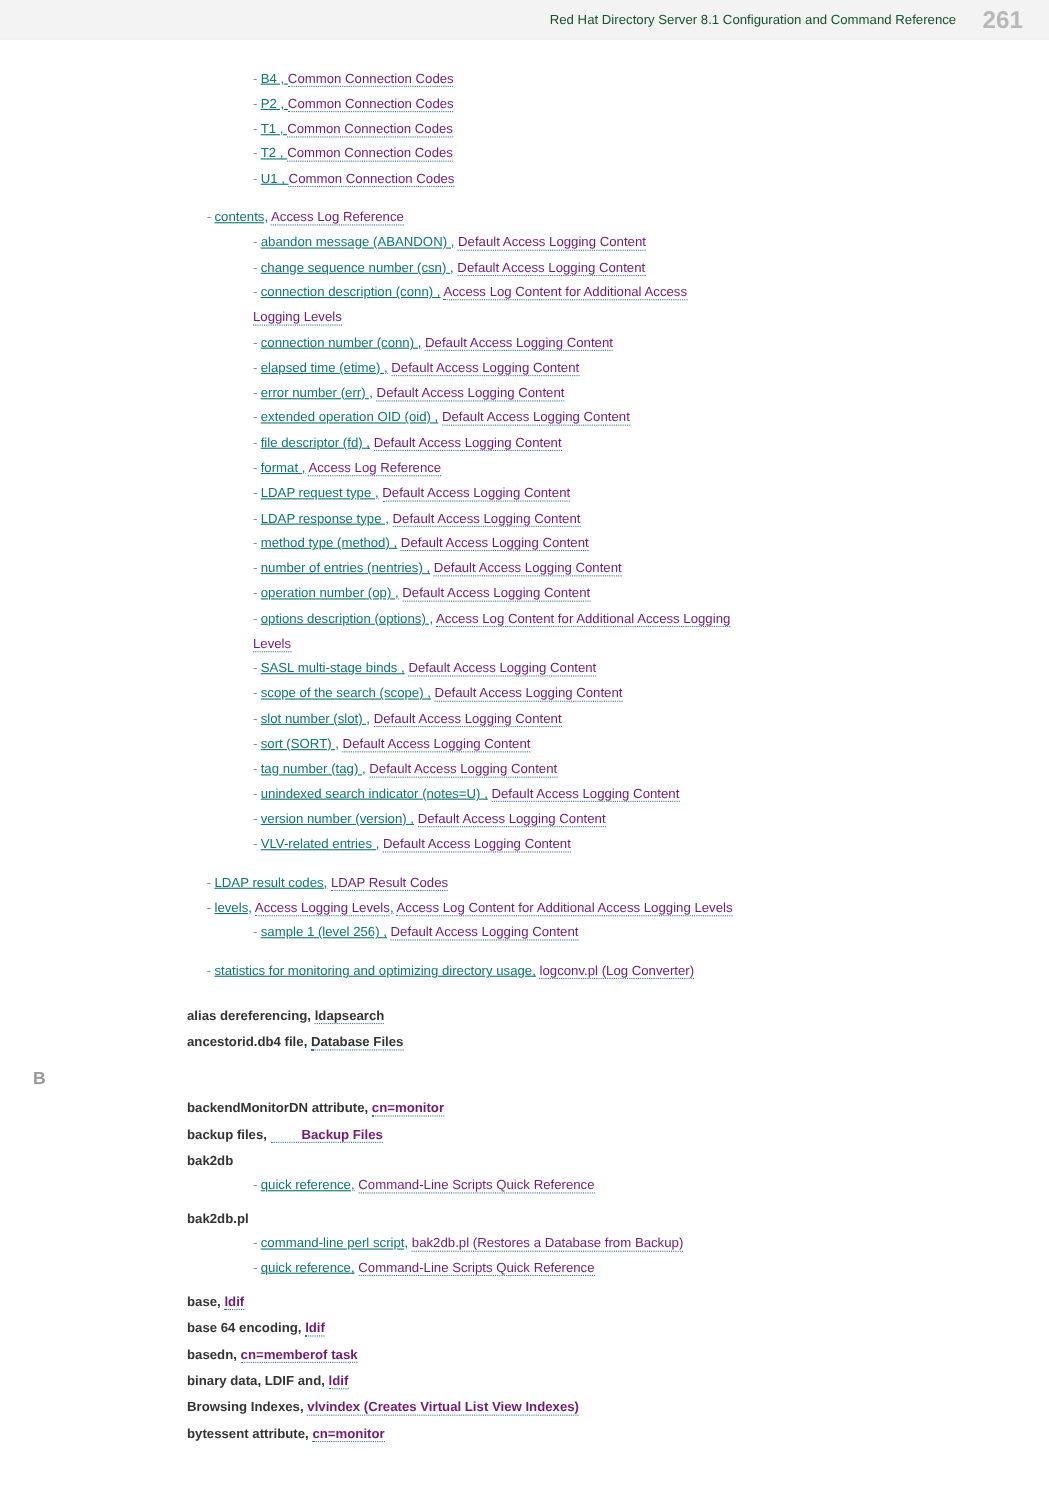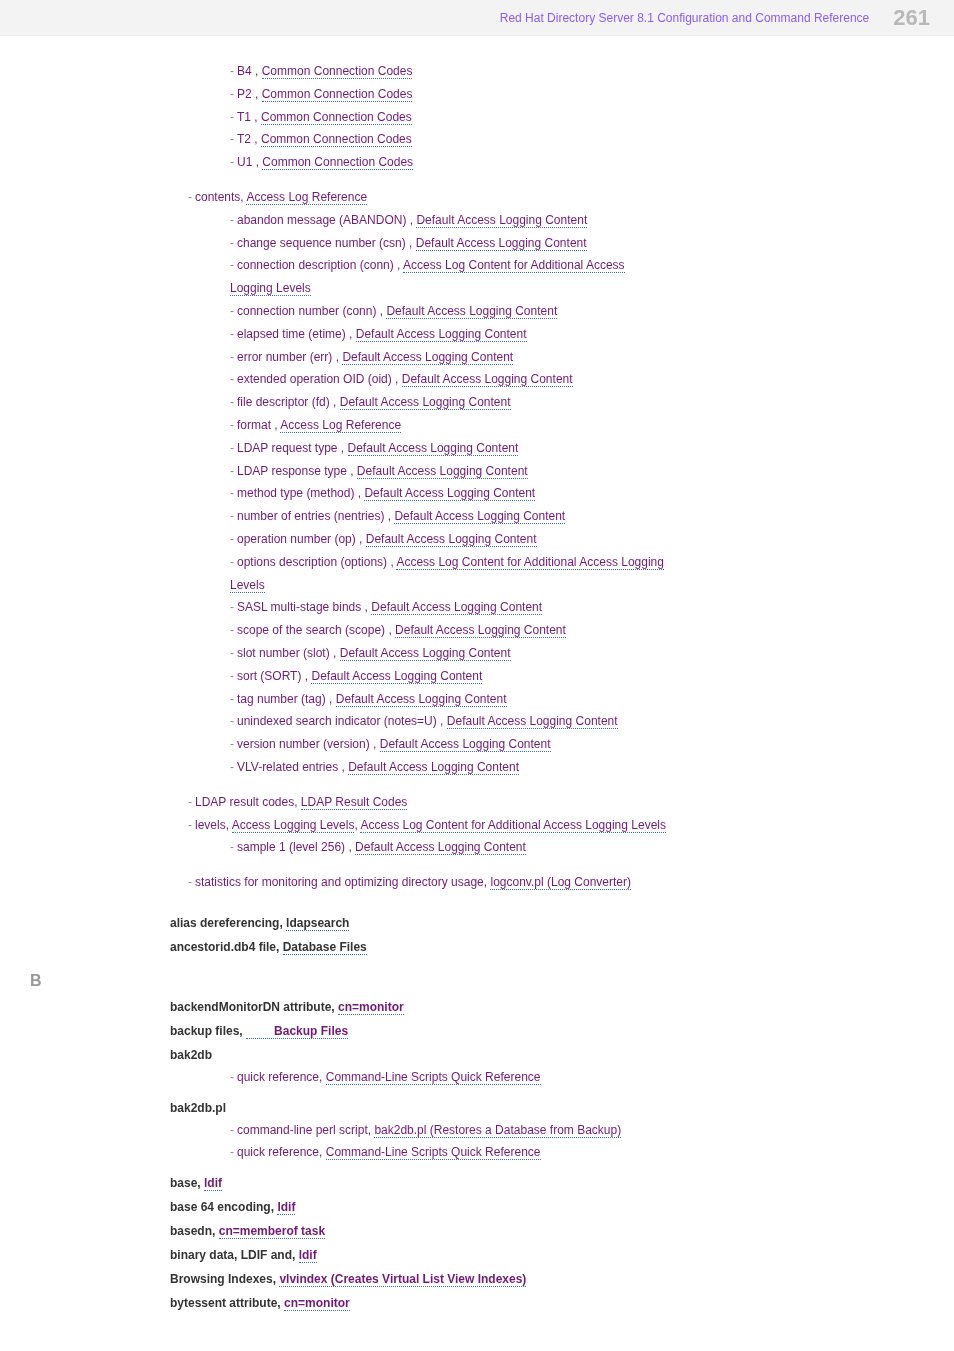--- a/index.html
+++ b/index.html
@@ -13,39 +13,39 @@
   .topbar {
     height: 36px;
     background: #f3f3f3;
     display: flex;
     align-items: center;
     justify-content: flex-end;
     padding: 0 24px;
     border-bottom: 1px solid #eee;
   }
   .topbar-title {
-    color: #8b5cf6;
+    color: #14532d;
     font-size: 12px;
     margin-right: 24px;
   }
   .topbar-page {
     color: #b8b8b8;
     font-size: 22px;
     font-weight: bold;
   }
   .content {
     padding: 24px 40px 40px 170px;
   }
   .link {
     color: #701a75;
     border-bottom: 1px dotted #3b6ea5;
     cursor: pointer;
     display: inline;
   }
-  .plain { color: #701a75; }
+  .plain { color: #0f766e; text-decoration: underline; }
   .row { line-height: 1.9; }
   .dash { color: #888; margin-right: 3px; }
   .ind1 { padding-left: 18px; }
   .ind2 { padding-left: 60px; }
   .sect { color: #999; font-size: 16px; font-weight: bold; margin: 18px 0 6px -140px; }
   .term-block { margin: 10px 0 4px 0; }
   .term-head { font-weight: bold; color: #333; }
   .sub-block { margin: 4px 0 12px 60px; }
   .sub-row { line-height: 1.9; }
   .spacer { height: 12px; }

